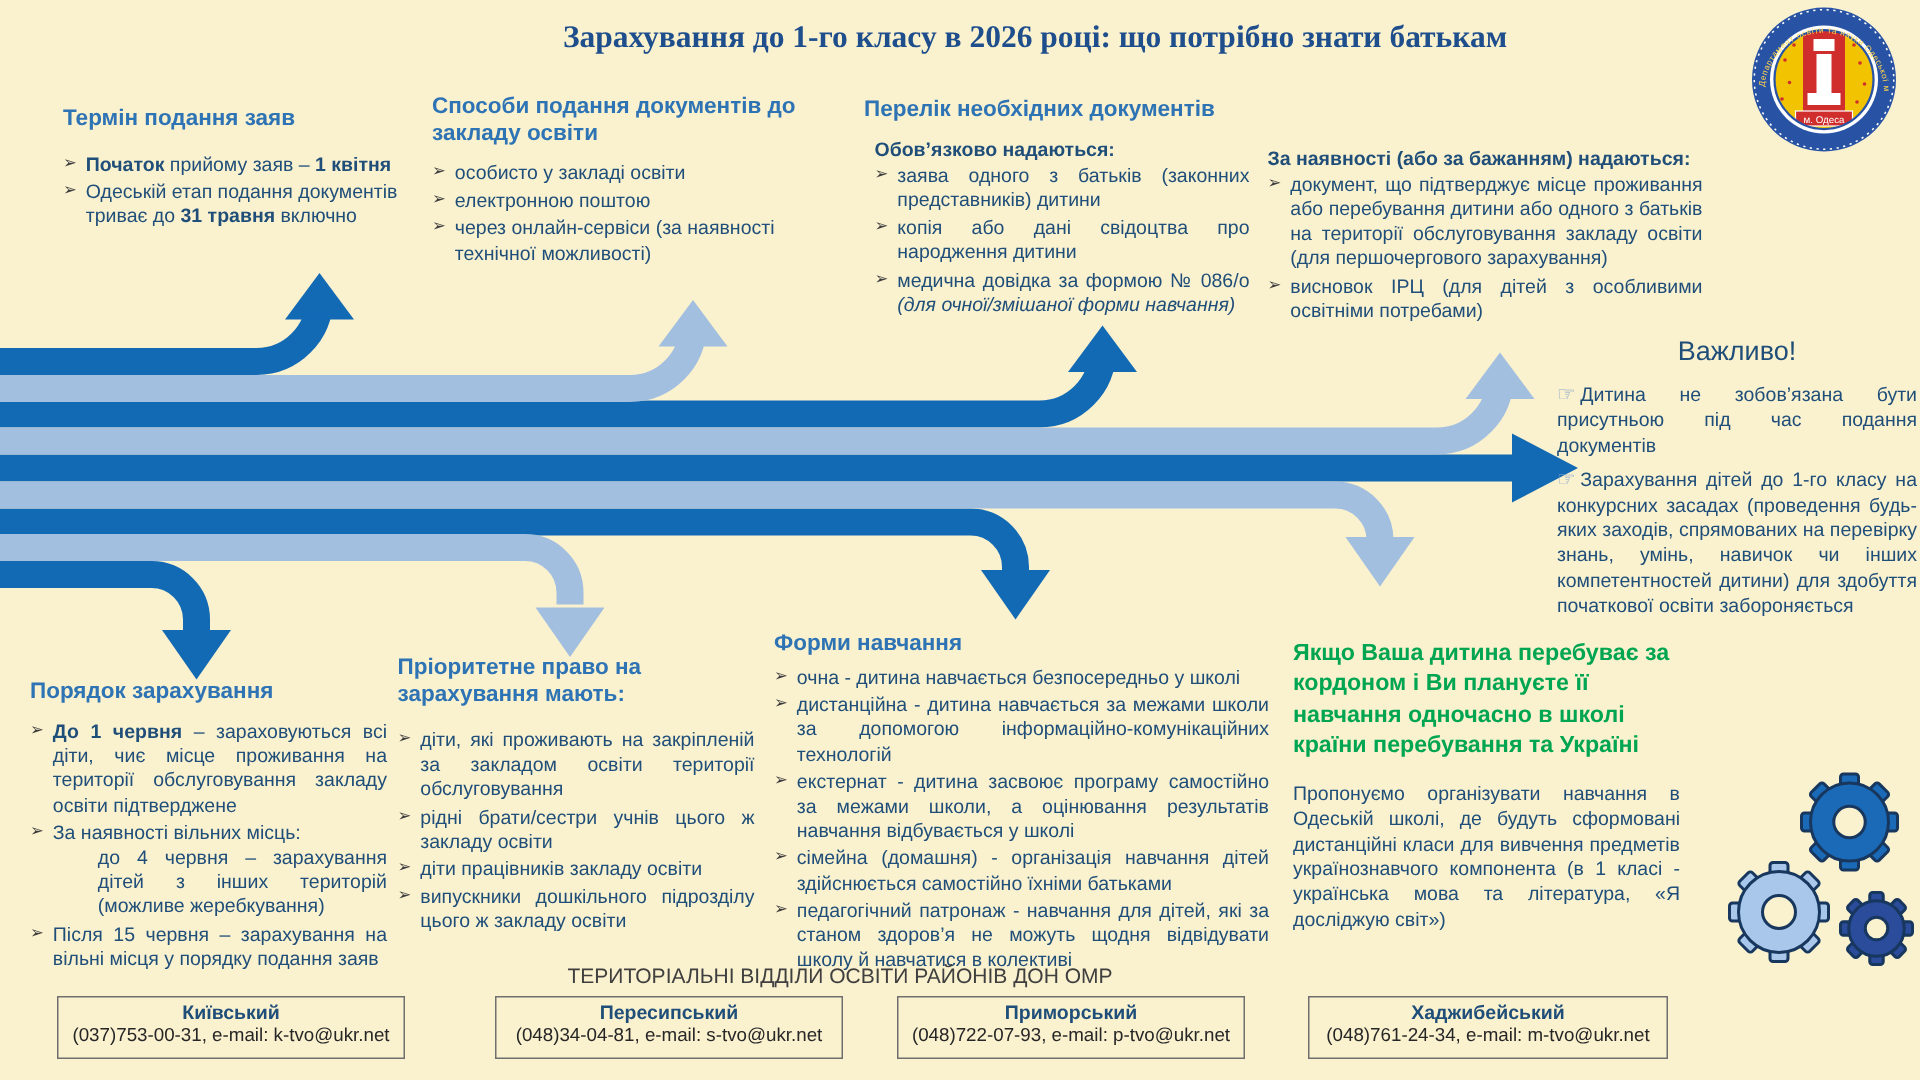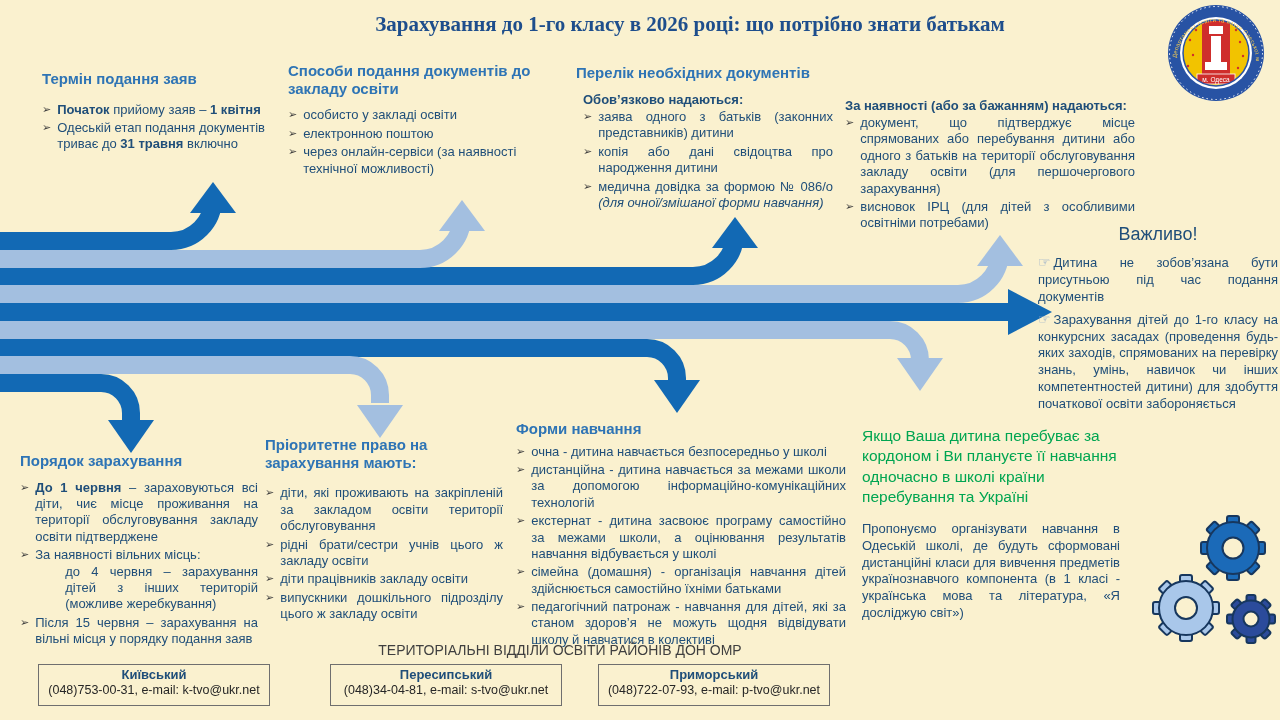--- a/index.html
+++ b/index.html
@@ -16,21 +16,21 @@
   .bi{display:flex;gap:6px;margin-bottom:2px;font-size:13px;line-height:1.26;}
   .tick{flex:0 0 auto;font-size:11px;color:#3d3d3d;padding-top:1px;}
   .txt{flex:1 1 auto;}
   .just .txt{text-align:justify;}
   .rt-b{font-weight:bold;}
   .rt-i{font-style:italic;}
   .subline{margin-left:30px;text-align:justify;}
   .hand-item{font-size:13px;line-height:1.3;text-align:justify;margin-bottom:4px;}
   .hand{color:#8ba6c9;font-size:14px;margin-right:3px;}
   .vazh-h{font-weight:normal;font-size:18px;color:#1f4e79;text-align:center;margin-bottom:8px;}
-  .green-h{font-weight:normal;font-size:15.5px;line-height:1.32;color:#00a551;}
+  .green-h{font-weight:bold;font-size:15.5px;line-height:1.32;color:#00a551;}
   .abroad-body{font-size:13px;line-height:1.3;text-align:justify;margin-top:13px;}
   .footer-h{left:0;top:642px;width:1120px;text-align:center;font-size:14px;color:#3f3f3f;}
   .office{position:absolute;top:664px;height:38px;border:1px solid #6f6f6f;text-align:center;padding-top:2px;background:transparent;}
   .office .nm{font-weight:bold;font-size:13px;color:#1f4e79;line-height:1.25;}
   .office .ct{font-size:12.5px;color:#262626;line-height:1.25;}
   .gap14{height:14px;}
   .gap10{height:10px;}
 </style>
 </head>
 <body>
@@ -202,21 +202,21 @@
           <div class="txt"><span>медична довідка за формою № 086/о </span><span class="rt-i">(для очної/змішаної форми навчання)</span></div>
         </li>
     </ul>
   </div>
 
   <div class="abs" style="left:845px;top:98px;width:290px;">
     <div class="subh">За наявності (або за бажанням) надаються:</div>
     <ul class="blist just">
       <li class="bi">
           <span class="tick">➢</span>
-          <div class="txt">документ, що підтверджує місце спрямованих або перебування дитини або одного з батьків на території обслуговування закладу освіти (для першочергового зарахування)</div>
+          <div class="txt">документ, що підтверджує місце проживання або перебування дитини або одного з батьків на території обслуговування закладу освіти (для першочергового зарахування)</div>
         </li>
       <li class="bi">
           <span class="tick">➢</span>
           <div class="txt">висновок ІРЦ (для дітей з особливими освітніми потребами)</div>
         </li>
     </ul>
   </div>
 
   <div class="abs" style="left:1038px;top:224px;width:240px;">
     <div class="vazh-h">Важливо!</div>
@@ -298,24 +298,28 @@
 
   <div class="abs" style="left:862px;top:426px;width:258px;">
     <div class="green-h">Якщо Ваша дитина перебуває за кордоном і Ви плануєте її навчання одночасно в школі країни перебування та Україні</div>
     <div class="abroad-body">Пропонуємо організувати навчання в Одеській школі, де будуть сформовані дистанційні класи для вивчення предметів українознавчого компонента (в 1 класі - українська мова та література, «Я досліджую світ»)</div>
   </div>
 
   <div class="abs footer-h">ТЕРИТОРІАЛЬНІ ВІДДІЛИ ОСВІТИ РАЙОНІВ ДОН ОМР</div>
 
   <div class="office" style="left:38px;width:230px;">
     <div class="nm">Київський</div>
-    <div class="ct">(048)753-00-31, e-mail: k-tvo@ukr.net</div>
+    <div class="ct">(037)753-00-31, e-mail: k-tvo@ukr.net</div>
   </div>
   <div class="office" style="left:330px;width:230px;">
     <div class="nm">Пересипський</div>
     <div class="ct">(048)34-04-81, e-mail: s-tvo@ukr.net</div>
   </div>
   <div class="office" style="left:598px;width:230px;">
     <div class="nm">Приморський</div>
     <div class="ct">(048)722-07-93, e-mail: p-tvo@ukr.net</div>
   </div>
+  <div class="office" style="left:872px;width:238px;">
+    <div class="nm">Хаджибейський</div>
+    <div class="ct">(048)761-24-34, e-mail: m-tvo@ukr.net</div>
+  </div>
 
 </div>
 
 </body></html>

